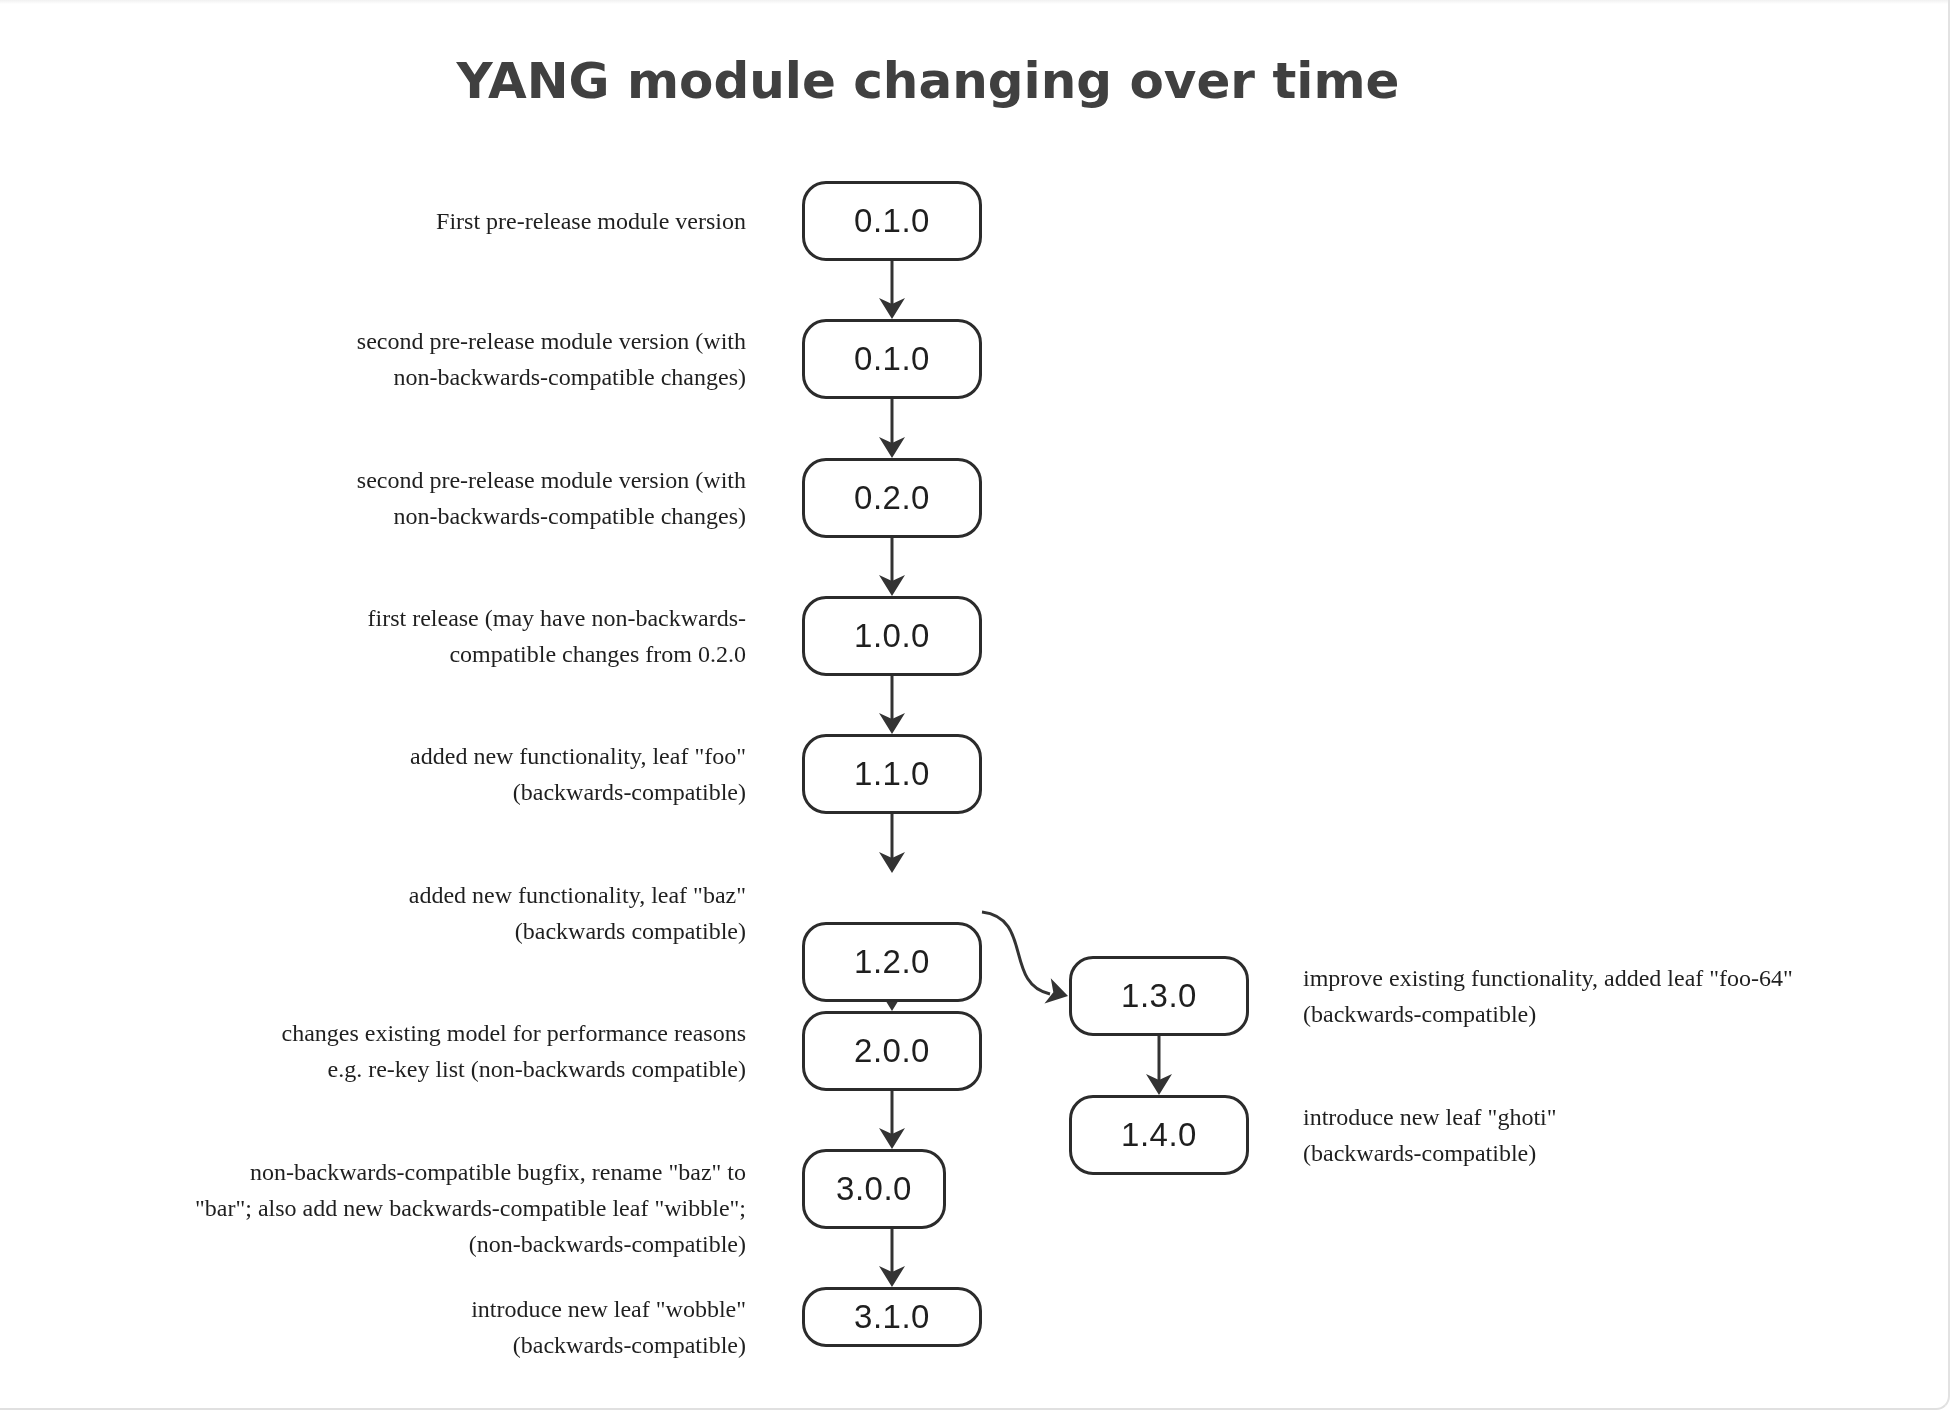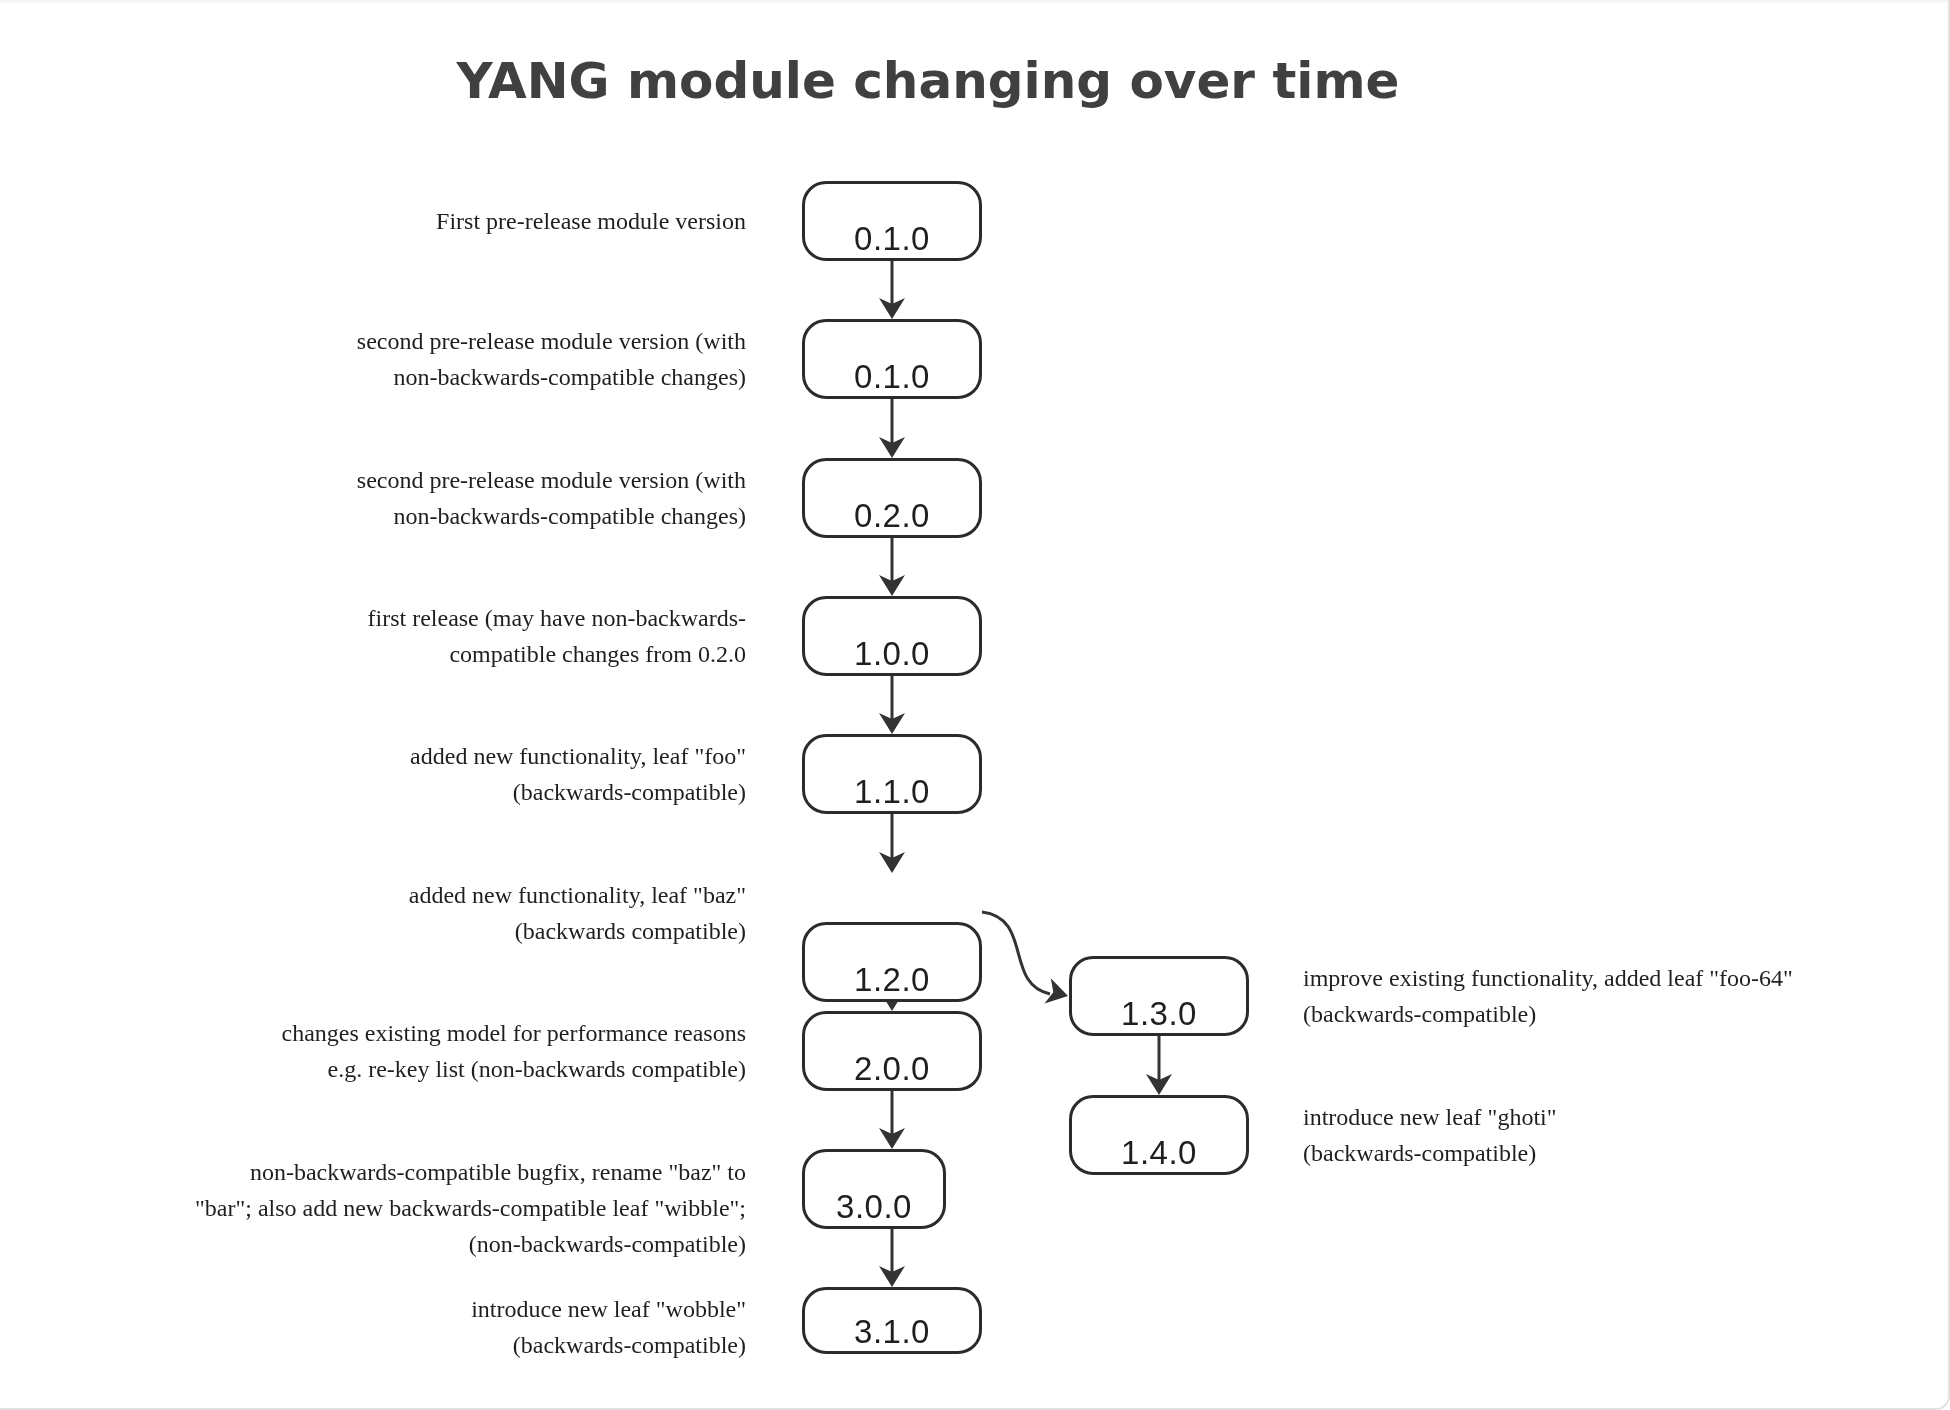--- a/index.html
+++ b/index.html
@@ -28,21 +28,21 @@
     font-weight:bold;
     font-size:50px;
     color:#404040;
   }
   .node{
     position:absolute;
     background:#ffffff;
     border:3px solid #2b2b2b;
     border-radius:24px;
     box-sizing:border-box;
-    display:flex;align-items:flex-end;justify-content:center;
+    display:flex;align-items:center;justify-content:center;
   }
   .node-text{
     font-size:33px;
     color:#1f1f1f;
     letter-spacing:0.5px;
   }
   .side-label{
     position:absolute;
     transform:translateY(-50%);
     font-size:24px;
@@ -131,21 +131,21 @@
       <div>e.g. re-key list (non-backwards compatible)</div>
     </div>
     <div class="node" style="left: 802px; top: 1149px; width: 144px; height: 80px;">
       <div class="node-text">3.0.0</div>
     </div>
     <div class="side-label left" style="right: 1202px; top: 1208px; margin-left: 20px;">
       <div>non-backwards-compatible bugfix, rename "baz" to</div>
       <div>"bar"; also add new backwards-compatible leaf "wibble";</div>
       <div>(non-backwards-compatible)</div>
     </div>
-    <div class="node" style="left: 802px; top: 1287px; width: 180px; height: 67px;">
+    <div class="node" style="left: 802px; top: 1287px; width: 180px; height: 60px;">
       <div class="node-text">3.1.0</div>
     </div>
     <div class="side-label left" style="right: 1202px; top: 1327px;">
       <div>introduce new leaf "wobble"</div>
       <div>(backwards-compatible)</div>
     </div>
     <div class="node" style="left: 1069px; top: 956px; width: 180px; height: 80px;">
       <div class="node-text">1.3.0</div>
     </div>
     <div class="side-label right" style="left: 1303px; top: 996px;">

